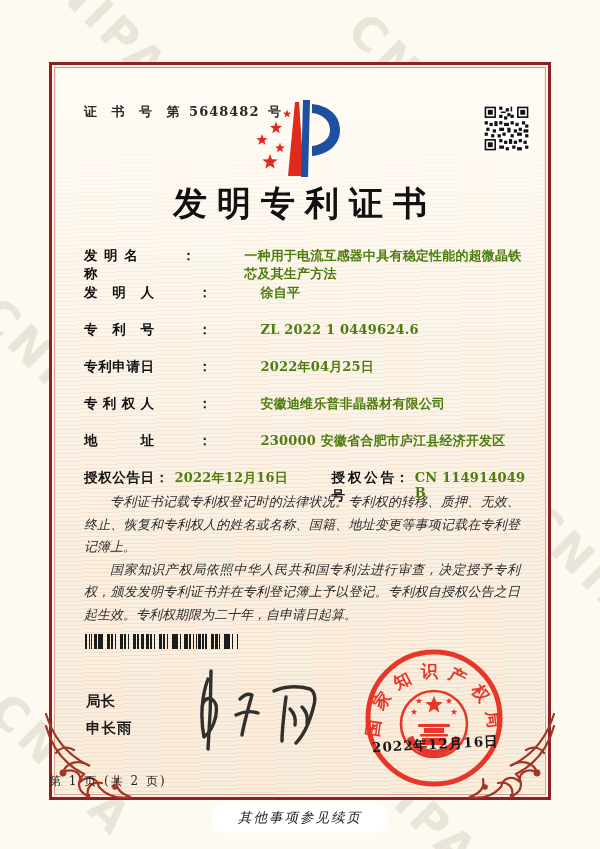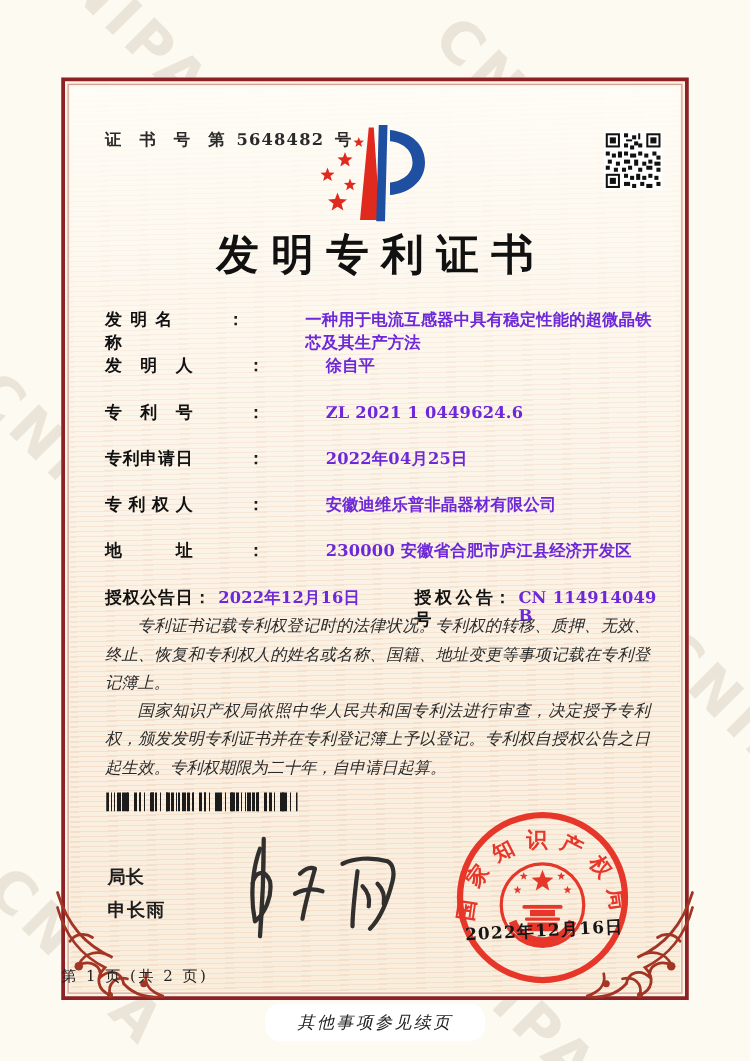--- a/index.html
+++ b/index.html
@@ -50,21 +50,21 @@
   
   .fields { position:absolute; left:84px; top:247px; width:444px; z-index:5; }
   .frow { display:flex; align-items:baseline; height:37px; font-weight:bold;gap:43px; }
   .fgroup { display:flex; align-items:baseline; }
   .fgroup.first { width:226px; }
   .flabel {
     display:inline-block; width:70px; font-size:13.5px;
     text-align:justify; text-align-last:justify; color:#111;
   }
   .fcolon { font-size:13.5px; margin:0 6px 0 1px; }
-  .fvalue { font-size:13px; letter-spacing:0.2px; color:#6d28d9; }
+  .fvalue { font-size:13px; letter-spacing:0.2px; color:#4d7c0f; }
   
   .bodytext {
     position:absolute; left:84px; top:491px; width:436px; z-index:5;
     font-size:13px; line-height:22.5px; font-style:italic;
     text-align:justify; color:#2a2a2a;
   }
   .bodytext p { text-indent:2em; }
   
   .barcode {
     position:absolute; left:85px; top:634px; width:153px; height:15px; z-index:5;
@@ -235,21 +235,21 @@
       <span class="fvalue">一种用于电流互感器中具有稳定性能的超微晶铁芯及其生产方法</span>
     </div>
     <div class="frow">
       <span class="flabel">发明人</span>
         <span class="fcolon">：</span>
       <span class="fvalue">徐自平</span>
     </div>
     <div class="frow">
       <span class="flabel">专利号</span>
         <span class="fcolon">：</span>
-      <span class="fvalue">ZL 2021 1 0449624.6</span>
+      <span class="fvalue">ZL 2022 1 0449624.6</span>
     </div>
     <div class="frow">
       <span class="flabel">专利申请日</span>
         <span class="fcolon">：</span>
       <span class="fvalue">2022年04月25日</span>
     </div>
     <div class="frow">
       <span class="flabel">专利权人</span>
         <span class="fcolon">：</span>
       <span class="fvalue">安徽迪维乐普非晶器材有限公司</span>

